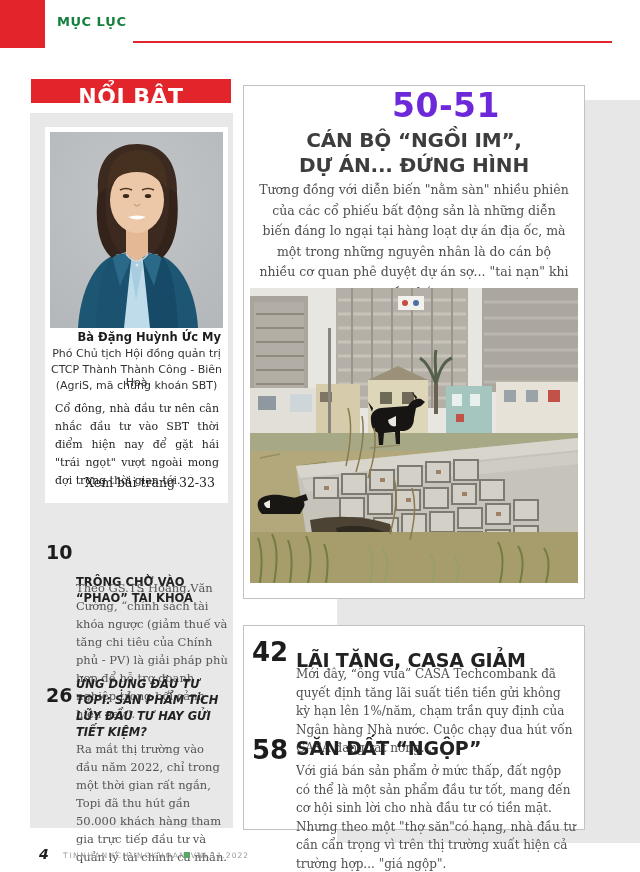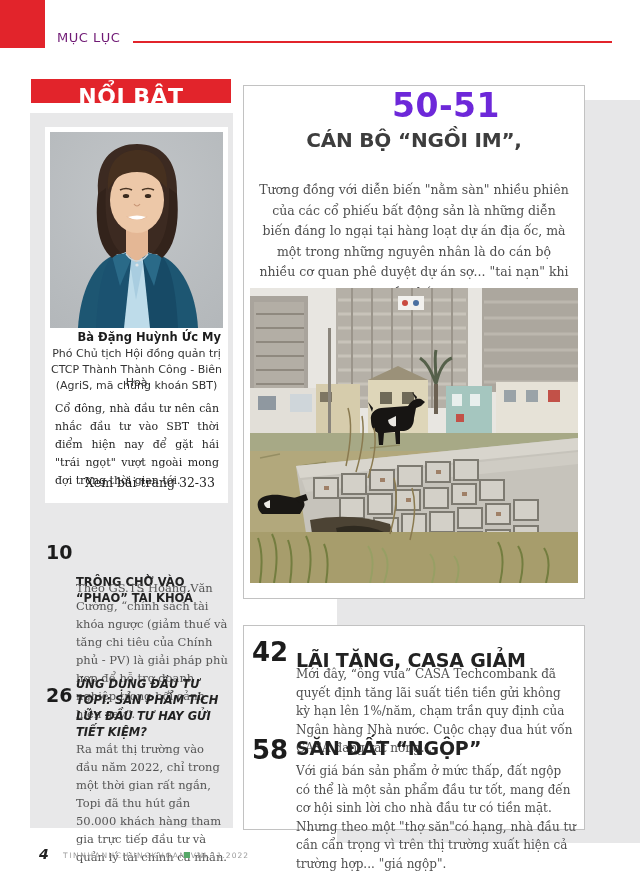--- a/index.html
+++ b/index.html
@@ -4,21 +4,21 @@
 <style>
   html,body{margin:0;padding:0;}
   body{
     width:640px;height:872px;position:relative;background:#ffffff;
     font-family:"DejaVu Sans","Liberation Sans",sans-serif;
     -webkit-font-smoothing:antialiased;overflow:hidden;
   }
   .abs{position:absolute;box-sizing:border-box;}
   
   .corner-square{left:0;top:0;width:45px;height:48px;background:#e2242b;}
-  .section-label{left:57px;top:30px;font-size:13px;font-weight:normal;color:#701a75;letter-spacing:.5px;}
+  .section-label{left:57px;top:14px;font-size:13px;font-weight:bold;color:#15803d;letter-spacing:.5px;}
   .header-rule{left:133px;top:41px;width:479px;height:2px;background:#e2242b;}
   
   .left-gray{left:30px;top:113px;width:203px;height:715px;background:#e8e8e9;}
   .featured-banner{left:31px;top:79px;width:200px;height:24px;background:#e2242b;color:#fff;
     font-size:22px;font-weight:bold;text-align:center;line-height:36px;letter-spacing:.5px;}
   .featured-card{left:45px;top:127px;width:183px;height:376px;background:#ffffff;}
   .portrait-wrap{left:50px;top:132px;width:173px;height:196px;overflow:hidden;}
   .person-name{left:45px;top:330px;width:176px;text-align:right;font-size:11.5px;font-weight:bold;color:#1c1c1c;padding-left:22px;}
   .person-line{width:183px;left:45px;text-align:center;font-size:11px;color:#333;}
   .p-l1{top:347px;} .p-l2{top:363px;} .p-l3{top:379px;}
@@ -127,20 +127,21 @@
 <div class="abs toc-title-sm t26">ỨNG DỤNG ĐẦU TƯ TOPI: SẢN PHẨM TÍCH LŨY ĐẦU TƯ HAY GỬI TIẾT KIỆM?</div>
 <div class="abs toc-body-sm b26">Ra mắt thị trường vào đầu năm 2022, chỉ trong một thời gian rất ngắn, Topi đã thu hút gần 50.000 khách hàng tham gia trực tiếp đầu tư và quản lý tài chính cá nhân.</div>
 
 <div class="abs right-gray"></div>
 <div class="abs card card-top"></div>
 <div class="abs card card-bottom"></div>
 
 <div class="abs feature-pages">50-51</div>
 <div class="abs feature-title">
   <span>CÁN BỘ “NGỒI IM”,</span><br>
+  <span>DỰ ÁN... ĐỨNG HÌNH</span>
 </div>
 <div class="abs feature-summary">Tương đồng với diễn biến "nằm sàn" nhiều phiên của các cổ phiếu bất động sản là những diễn biến đáng lo ngại tại hàng loạt dự án địa ốc, mà một trong những nguyên nhân là do cán bộ nhiều cơ quan phê duyệt dự án sợ... "tai nạn" khi cầm bút.</div>
 
 <div class="abs goat-photo-wrap">
   <svg width="328" height="295" viewBox="0 0 328 295" xmlns="http://www.w3.org/2000/svg">
 
     <rect width="328" height="150" fill="#e8e6e1"></rect>
 
     <rect x="0" y="8" width="58" height="110" fill="#a9a49c"></rect>
     <rect x="4" y="14" width="50" height="100" fill="#b3aea5"></rect>

